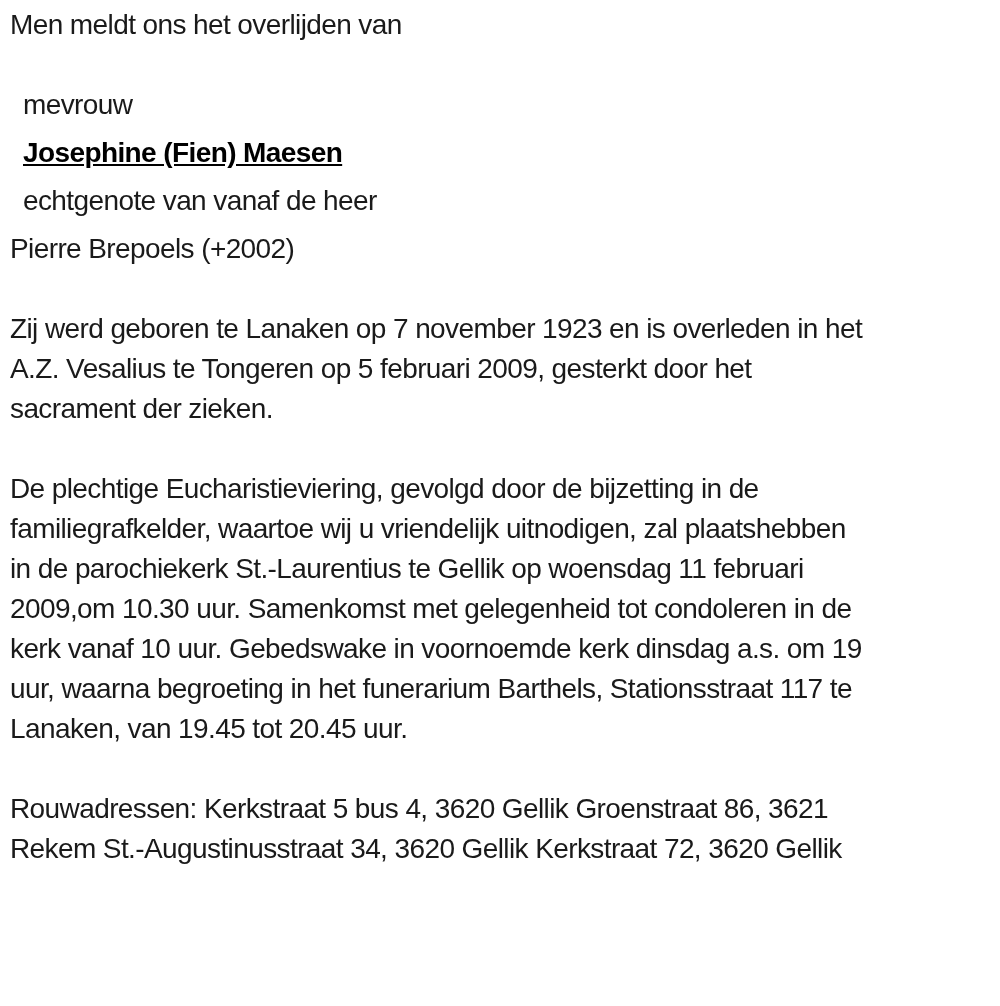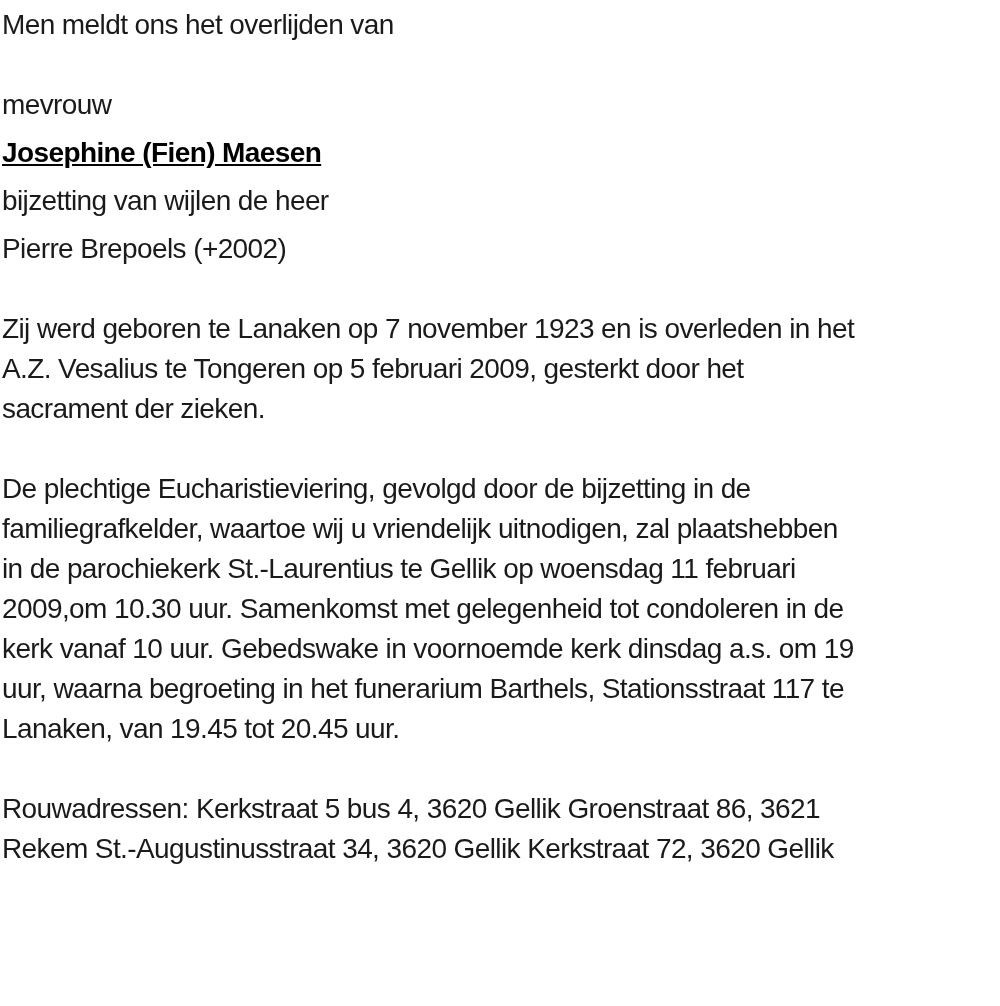--- a/index.html
+++ b/index.html
@@ -8,53 +8,54 @@
     background: #ffffff;
   }
   body {
     width: 1000px;
     height: 1006px;
     overflow: hidden;
     font-family: "Liberation Sans", sans-serif;
     color: #1a1a1a;
   }
   .doc {
-    padding: 5px 0 0 2px;
+    padding: 5px 0 0 10px;
   }
   .para {
     margin: 0 0 40px 0;
     font-size: 28px;
     letter-spacing: -0.6px;
     line-height: 40px;
     white-space: pre;
     font-weight: 400;
   }
   .para.tight {
     margin-bottom: 8px;
+    margin-left: 13px;
   }
   .para.name {
     font-weight: 700;
     color: #000000;
     text-decoration: underline;
   }
   .para.last {
     margin-bottom: 0;
   }
 </style>
 </head>
 <body>
 
 <div class="doc">
   <p class="para">Men meldt ons het overlijden van</p>
 
   <p class="para tight">mevrouw</p>
 
   <p class="para tight name">Josephine (Fien) Maesen</p>
 
-  <p class="para tight">bijzetting van wijlen de heer</p>
+  <p class="para tight">echtgenote van vanaf de heer</p>
 
   <p class="para">Pierre Brepoels (+2002)</p>
 
   <p class="para">Zij werd geboren te Lanaken op 7 november 1923 en is overleden in het
 A.Z. Vesalius te Tongeren op 5 februari 2009, gesterkt door het
 sacrament der zieken.</p>
 
   <p class="para">De plechtige Eucharistieviering, gevolgd door de bijzetting in de
 familiegrafkelder, waartoe wij u vriendelijk uitnodigen, zal plaatshebben
 in de parochiekerk St.-Laurentius te Gellik op woensdag 11 februari

